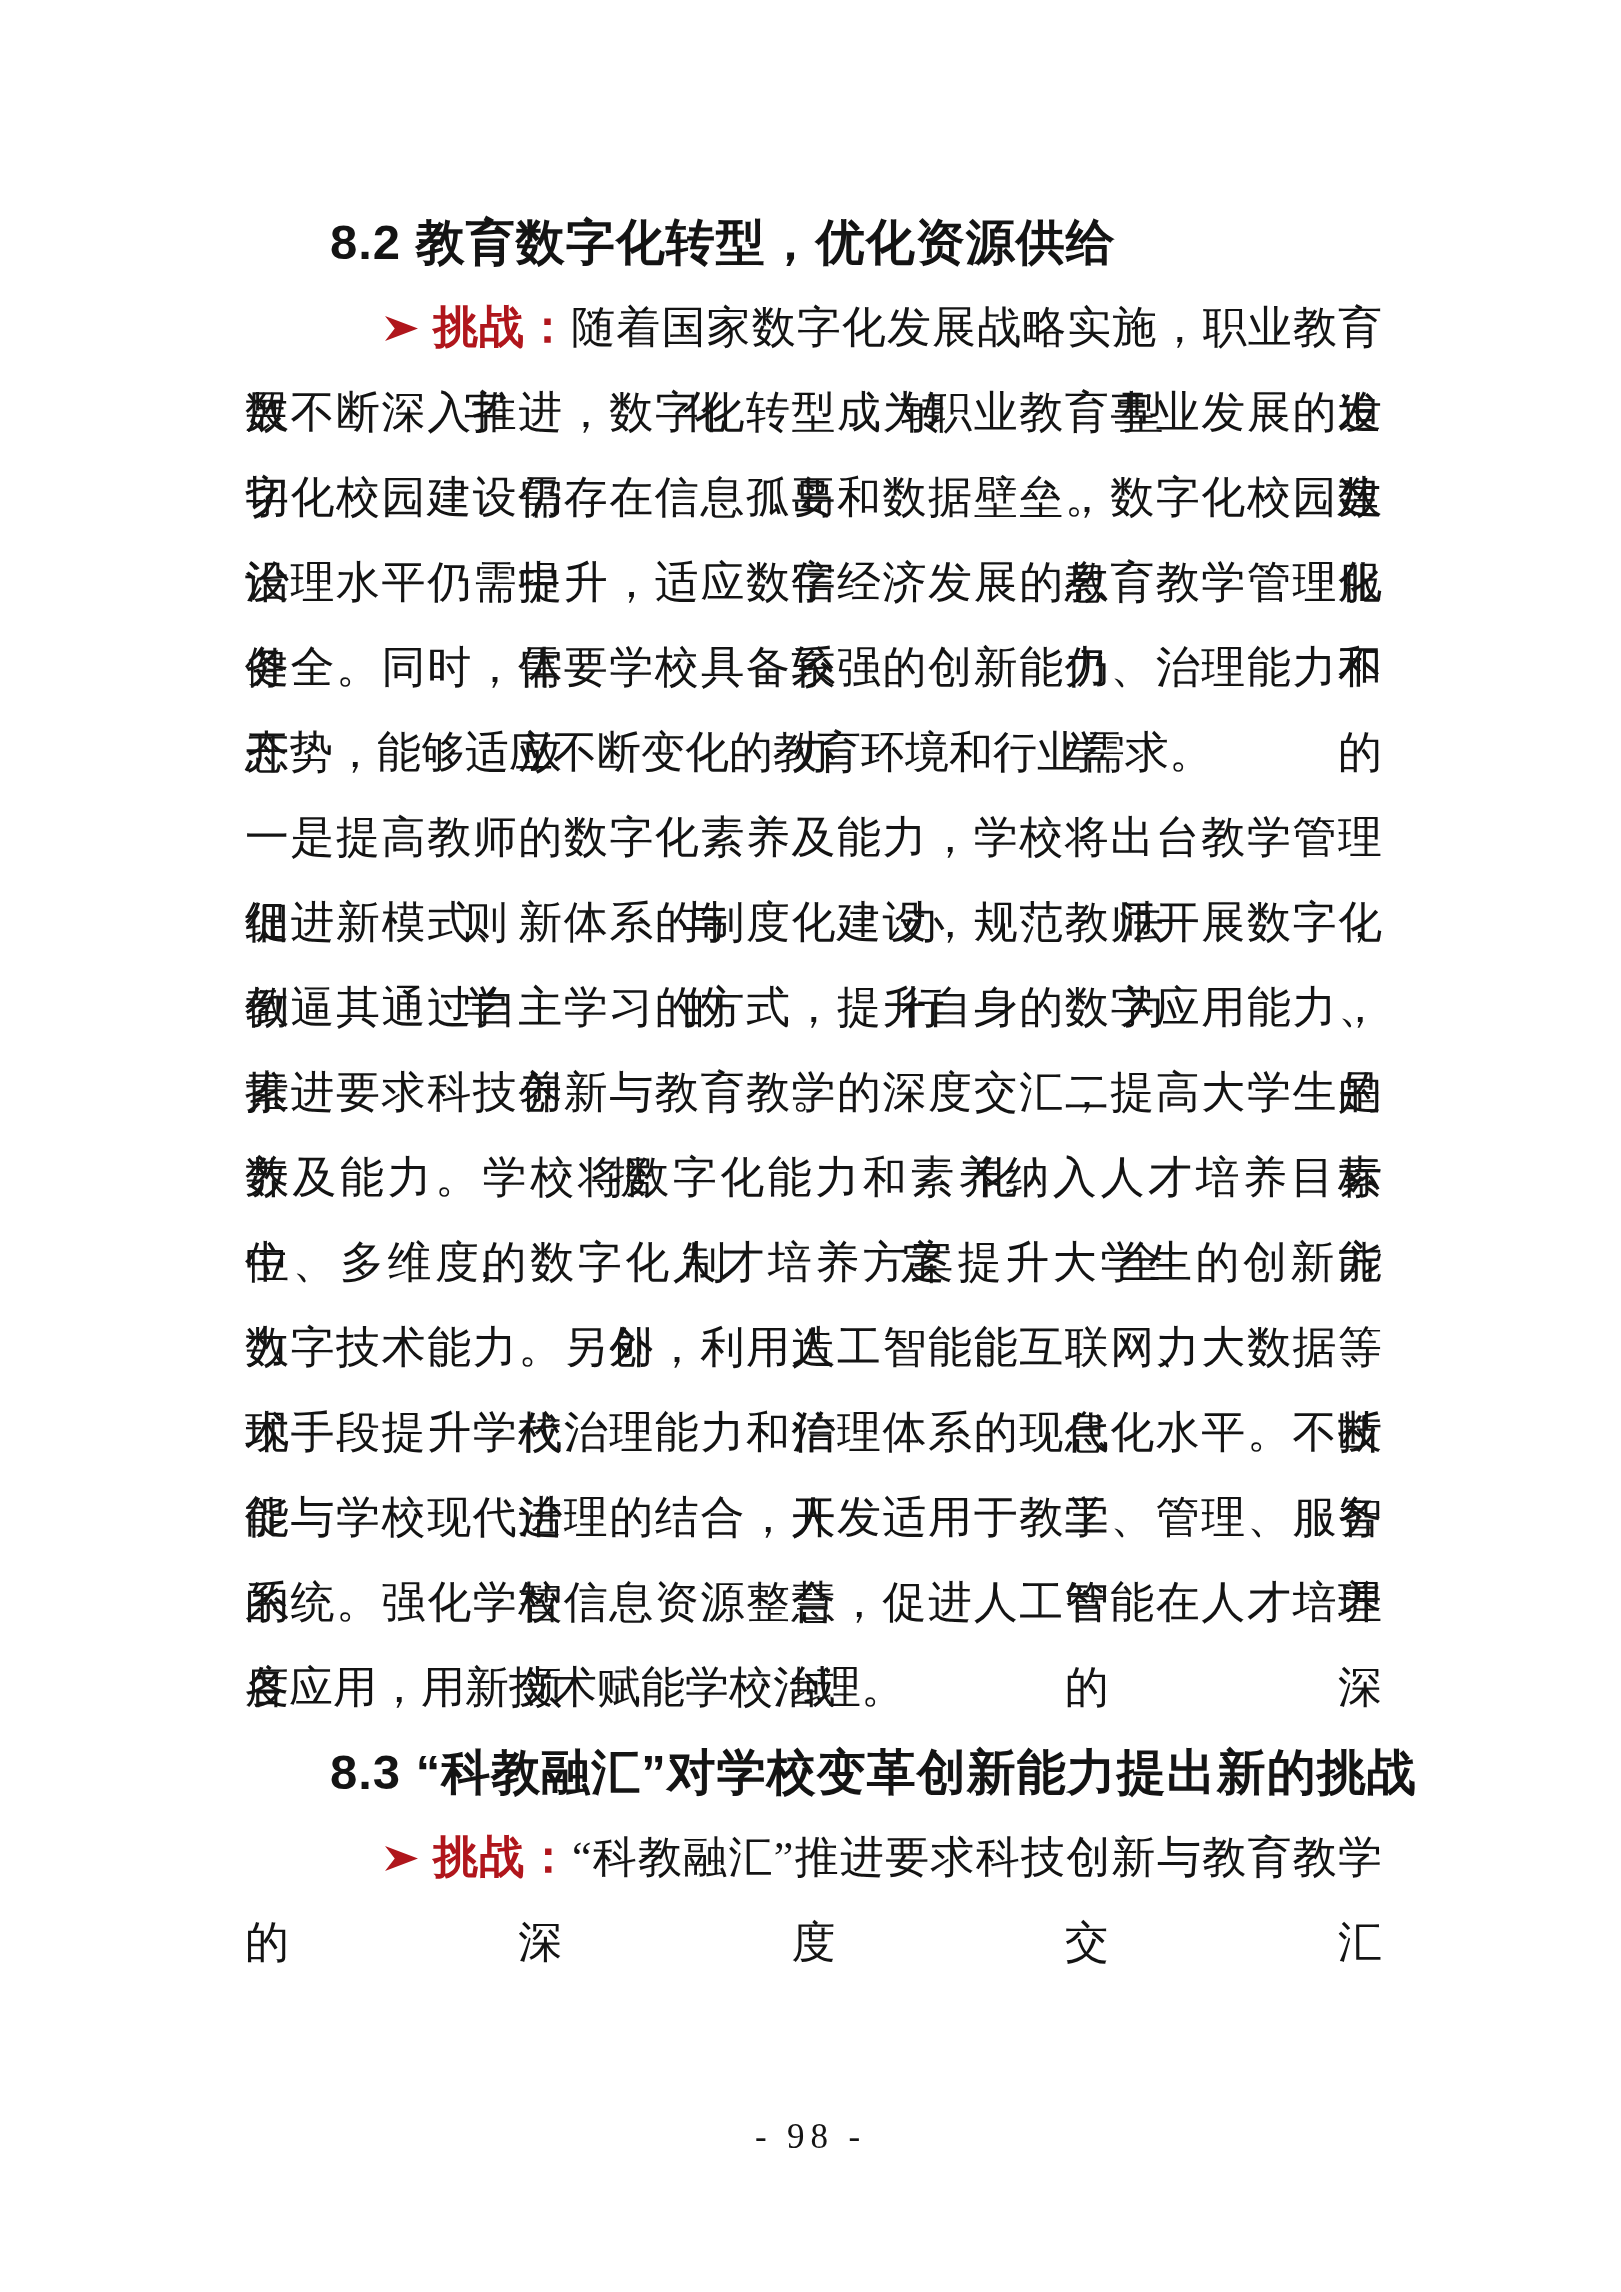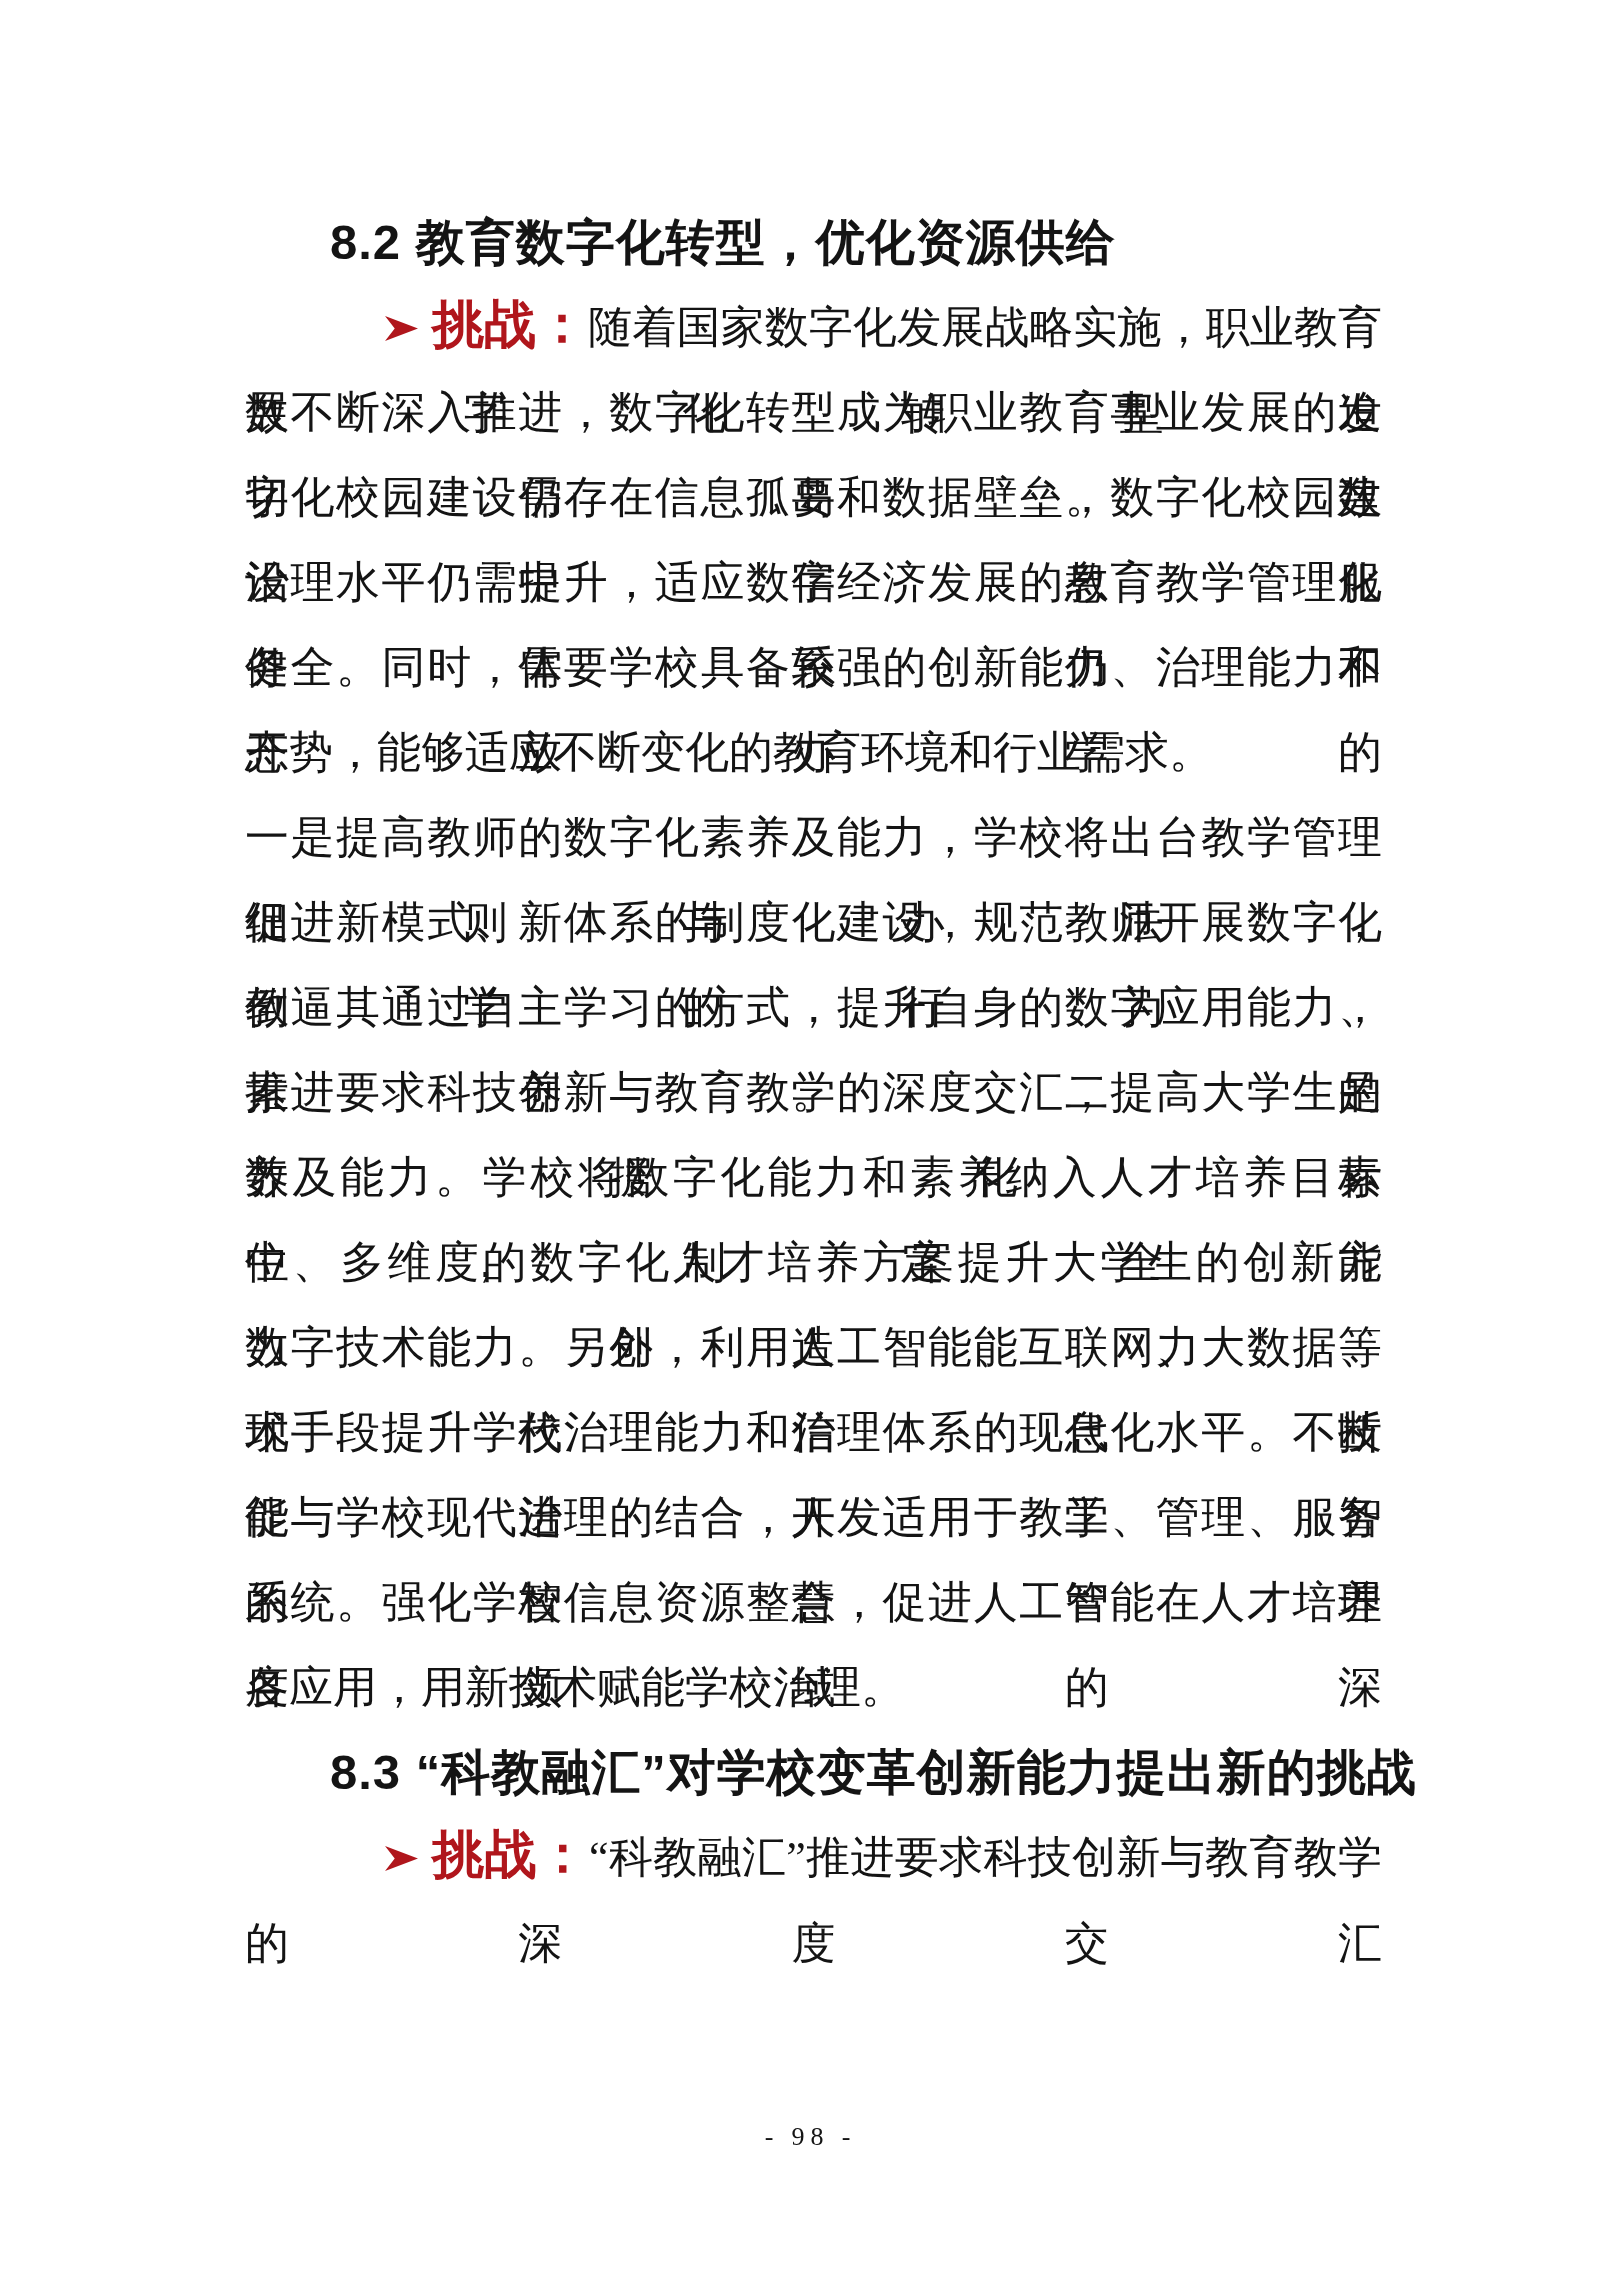--- a/index.html
+++ b/index.html
@@ -55,33 +55,33 @@
     display:inline-block;
     color:var(--accent);
     margin-right:11.8px;
     line-height:0;
   }
   .marker svg{
     display:inline-block;
     vertical-align:-2px;
   }
   .label{
-    font-family:Liberation Mono, monospace;
+    font-family:Liberation Serif, serif;
     font-weight:700;
-    font-size:52px;
+    font-size:45px;
     color:var(--accent);
   }
   .footer{
     position:absolute;
     left:0;right:0;
     top:2107px;
     height:59px;
     line-height:59px;
     text-align:center;
-    font-size:26px;
+    font-size:35px;
     letter-spacing:5.9px;
     color:var(--ink);
     font-family:"Liberation Serif","DejaVu Serif",serif;
   }
 </style>
 </head>
 <body>
 
 <div class="page">
   <div class="content">

